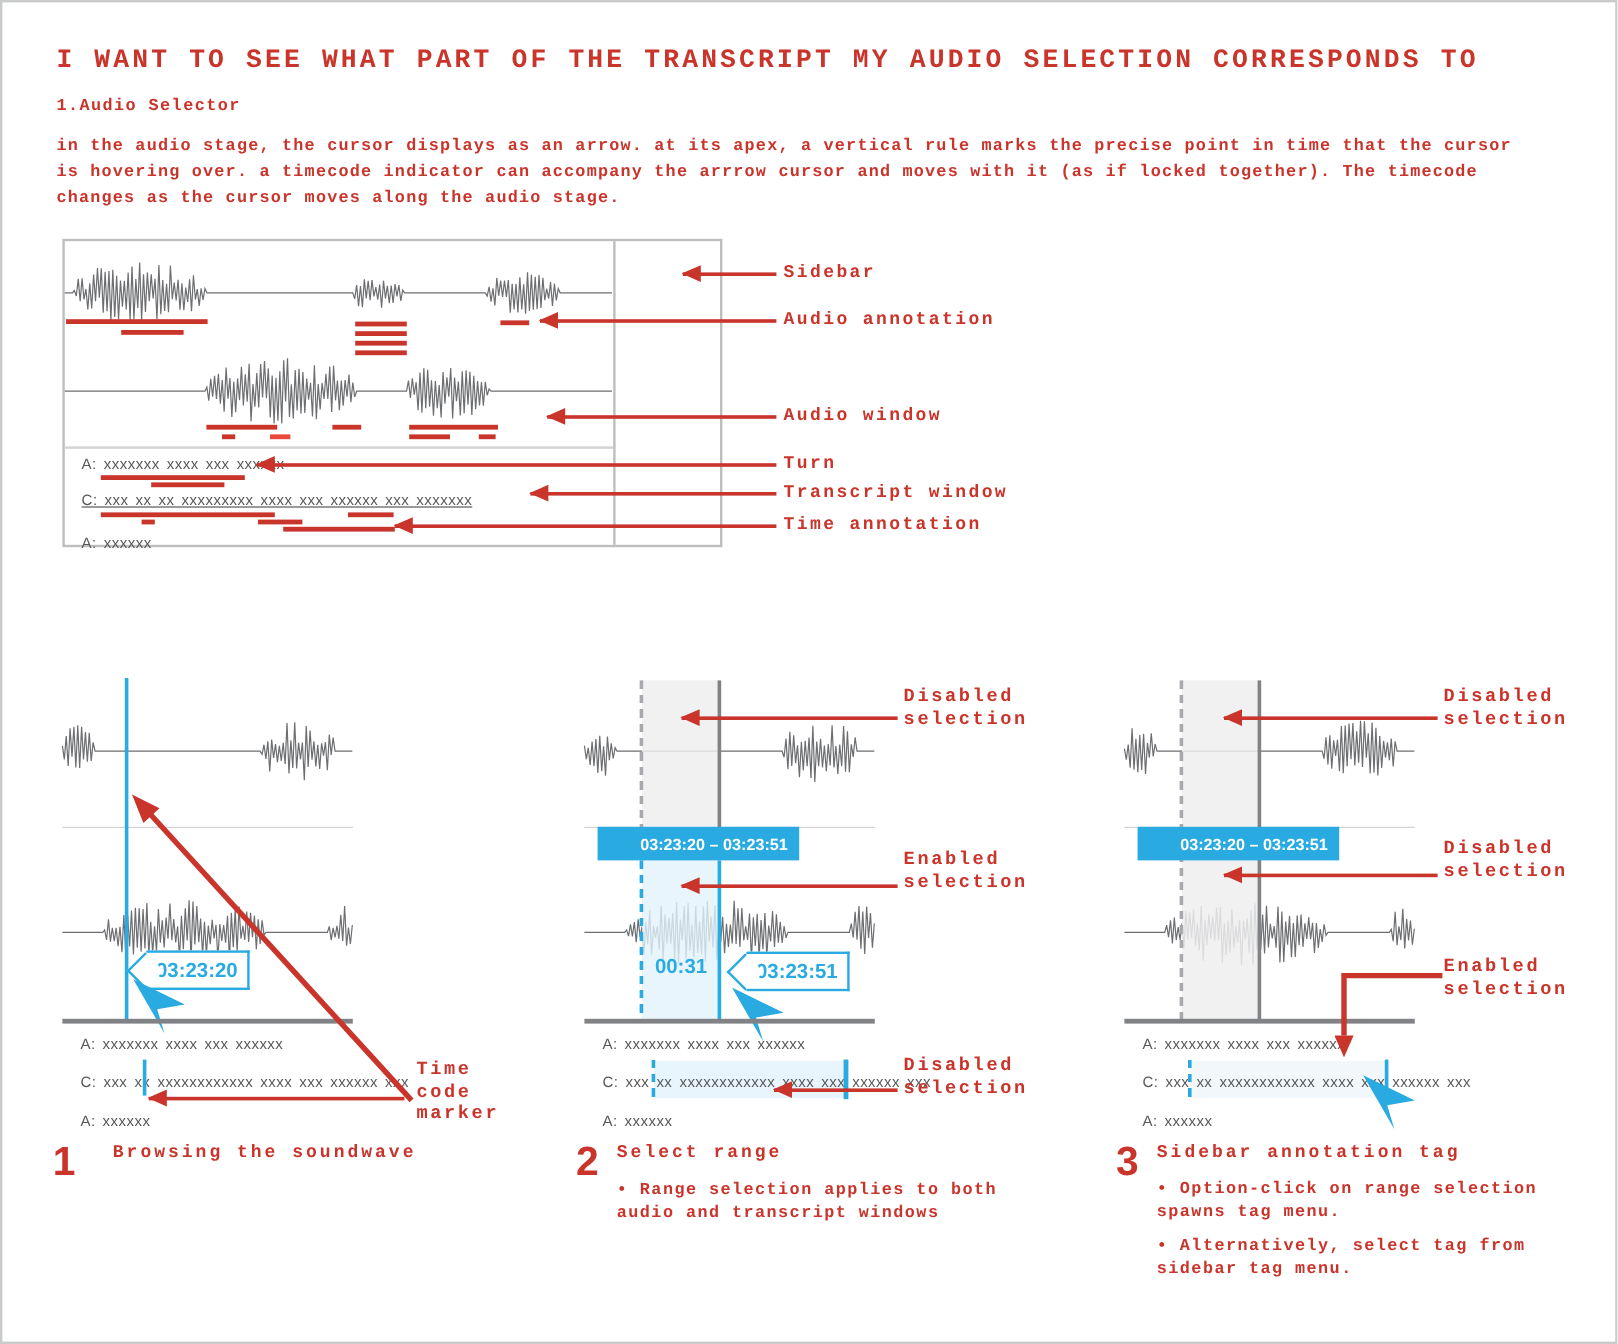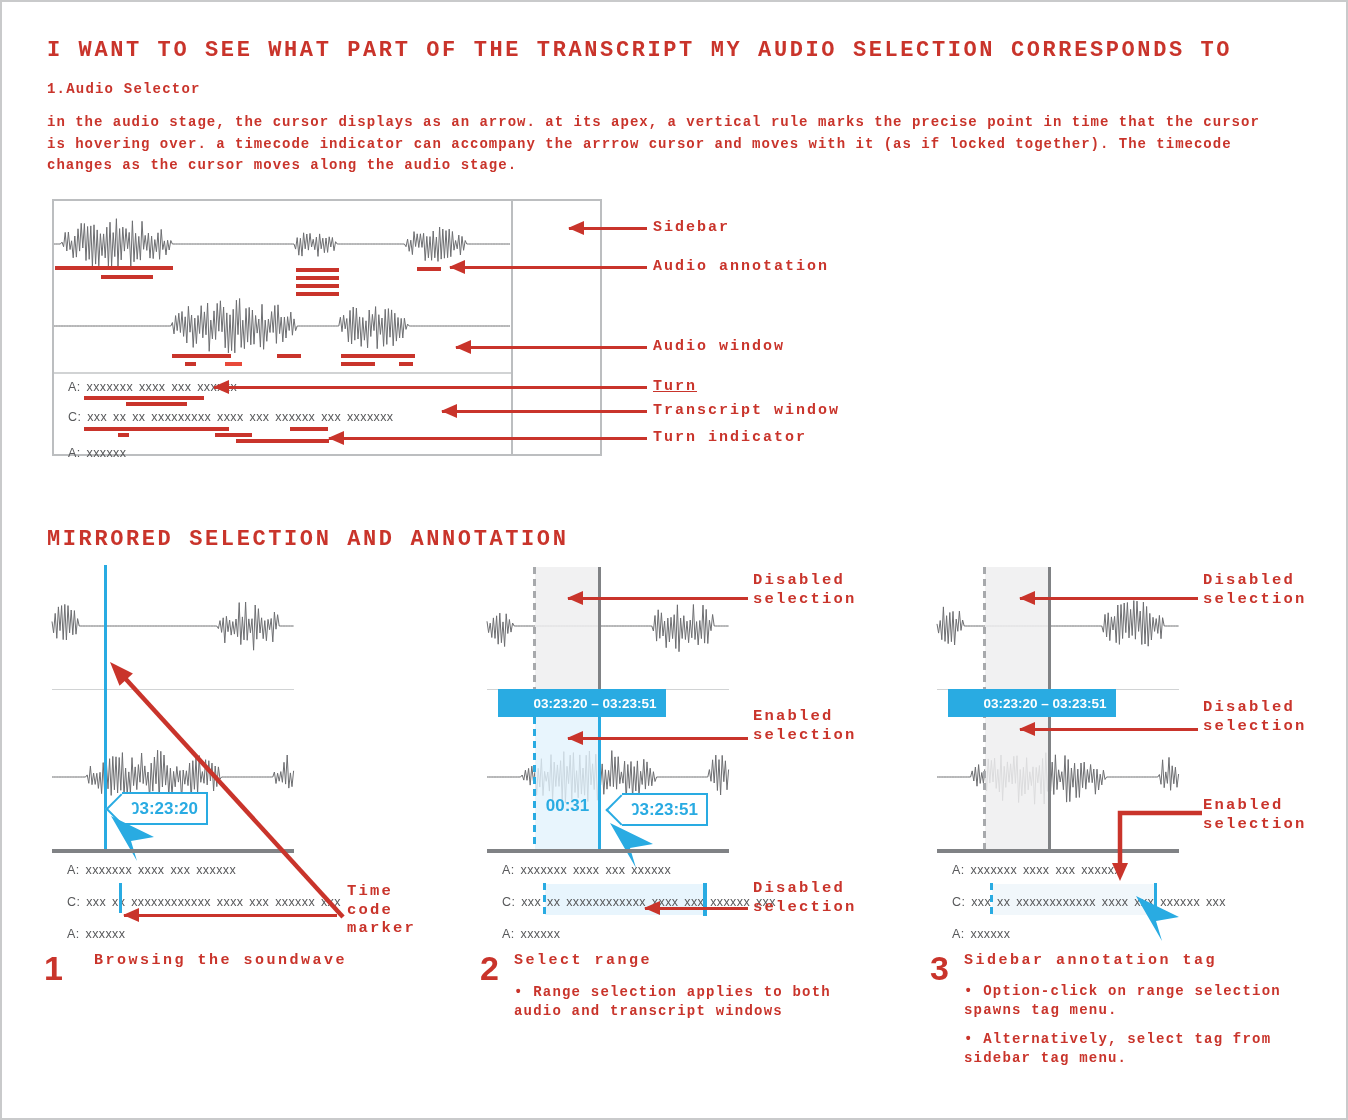--- a/index.html
+++ b/index.html
@@ -81,21 +81,21 @@
     <div class="rl" style="left:223px;top:153px;width:24px;"></div>
     <div class="rl" style="left:287px;top:153px;width:74px;"></div>
     <div class="rl" style="left:131px;top:161px;width:11px;"></div>
     <div class="rl" style="left:171px;top:161px;width:17px;background:#e8493a;"></div>
     <div class="rl" style="left:287px;top:161px;width:34px;"></div>
     <div class="rl" style="left:345px;top:161px;width:14px;"></div>
 
     <div class="hdiv" style="left:0;top:171px;width:457px;"></div>
 
     <div class="abs tscript" style="left:14px;top:179px;">A: xxxxxxx xxxx xxx xxxxxx</div>
-    <div class="abs tscript" style="left:14px;top:209px;">C: xxx xx xx xxxxxxxxx xxxx xxx xxxxxx xxx xxxxxxx</div>
+    <div class="abs tscript" style="left:14px;top:209px;text-decoration:underline;">C: xxx xx xx xxxxxxxxx xxxx xxx xxxxxx xxx xxxxxxx</div>
     <div class="abs tscript" style="left:14px;top:245px;">A: xxxxxx</div>
 
     <div class="rl" style="left:30px;top:195px;width:120px;"></div>
     <div class="rl" style="left:72px;top:201px;width:61px;"></div>
     <div class="rl" style="left:30px;top:226px;width:145px;"></div>
     <div class="rl" style="left:236px;top:226px;width:38px;"></div>
     <div class="rl" style="left:64px;top:232px;width:11px;"></div>
     <div class="rl" style="left:161px;top:232px;width:37px;"></div>
     <div class="rl" style="left:182px;top:238px;width:93px;"></div>
   </div>
@@ -103,25 +103,24 @@
   <div class="rarrow" style="left:567px;top:224.5px;width:78px;"></div>
   <div class="rarrow" style="left:448px;top:263.5px;width:197px;"></div>
   <div class="rarrow" style="left:454px;top:343.5px;width:191px;"></div>
   <div class="rarrow" style="left:212px;top:383.5px;width:433px;"></div>
   <div class="rarrow" style="left:440px;top:407.5px;width:205px;"></div>
   <div class="rarrow" style="left:327px;top:434.5px;width:318px;"></div>
 
   <div class="abs dlabel" style="left:651px;top:217px;">Sidebar</div>
   <div class="abs dlabel" style="left:651px;top:256px;">Audio annotation</div>
   <div class="abs dlabel" style="left:651px;top:336px;">Audio window</div>
-  <div class="abs dlabel" style="left:651px;top:376px;text-decoration:underline;">Turn</div>
+  <div class="abs dlabel" style="left:651px;top:376px;">Turn</div>
   <div class="abs dlabel" style="left:651px;top:400px;">Transcript window</div>
-  <div class="abs dlabel" style="left:651px;top:427px;">Turn indicator</div>
-
-  <div class="abs title" style="left:45px;top:525px;">MIRRORED SELECTION AND ANNOTATION</div>
+  <div class="abs dlabel" style="left:651px;top:427px;">Time annotation</div>
+
 
   <div class="panel" style="left:45px;">
     <svg class="wave" style="left:5px;top:35px;" width="247" height="70" viewBox="0 0 247 70">
         <polyline points="0.0,29.5 1.6,40.8 3.2,21.4 4.8,46.3 6.4,14.9 8.0,38.6 9.6,13.6 11.2,47.6 12.8,12.4 14.4,48.0 16.0,13.6 17.6,40.9 19.2,18.0 20.8,42.8 22.4,18.6 24.0,42.2 25.6,26.6 27.2,34.0 28.8,34.0 30.4,34.0 32.0,34.0 33.6,34.0 35.2,34.0 36.8,34.0 38.4,34.0 40.0,34.0 41.6,34.0 43.2,34.0 44.8,34.0 46.4,34.0 48.0,34.0 49.6,34.0 51.2,34.0 52.8,34.0 54.4,34.0 56.0,34.0 57.6,34.0 59.2,34.0 60.8,34.0 62.4,34.0 64.0,34.0 65.6,34.0 67.2,34.0 68.8,34.0 70.4,34.0 72.0,34.0 73.6,34.0 75.2,34.0 76.8,34.0 78.4,34.0 80.0,34.0 81.6,34.0 83.2,34.0 84.8,34.0 86.4,34.0 88.0,34.0 89.6,34.0 91.2,34.0 92.8,34.0 94.4,34.0 96.0,34.0 97.6,34.0 99.2,34.0 100.8,34.0 102.4,34.0 104.0,34.0 105.6,34.0 107.2,34.0 108.8,34.0 110.4,34.0 112.0,34.0 113.6,34.0 115.2,34.0 116.8,34.0 118.4,34.0 120.0,34.0 121.6,34.0 123.2,34.0 124.8,34.0 126.4,34.0 128.0,34.0 129.6,34.0 131.2,34.0 132.8,34.0 134.4,34.0 136.0,34.0 137.6,34.0 139.2,34.0 140.8,34.0 142.4,34.0 144.0,34.0 145.6,34.0 147.2,34.0 148.8,34.0 150.4,34.0 152.0,34.0 153.6,34.0 155.2,34.0 156.8,34.0 158.4,34.0 160.0,34.0 161.6,34.0 163.2,34.0 164.8,34.0 166.4,36.6 168.0,28.6 169.6,40.4 171.2,25.8 172.8,50.9 174.4,24.3 176.0,39.7 177.6,28.0 179.2,43.1 180.8,29.6 182.4,42.1 184.0,27.0 185.6,44.7 187.2,10.6 188.8,52.6 190.4,24.9 192.0,47.9 193.6,10.0 195.2,48.3 196.8,26.9 198.4,40.8 200.0,26.7 201.6,58.2 203.2,13.0 204.8,47.2 206.4,16.7 208.0,41.0 209.6,25.8 211.2,46.7 212.8,28.6 214.4,48.7 216.0,27.4 217.6,37.7 219.2,26.5 220.8,49.9 222.4,20.1 224.0,37.2 225.6,22.7 227.2,34.0 228.8,34.0 230.4,34.0 232.0,34.0 233.6,34.0 235.2,34.0 236.8,34.0 238.4,34.0 240.0,34.0 241.6,34.0" fill="none" stroke="#6d6e71" stroke-width="1"></polyline>
       </svg>
     <div class="hdiv" style="left:5px;top:131.5px;width:242px;"></div>
     <svg class="wave" style="left:5px;top:180px;" width="247" height="80" viewBox="0 0 247 80">
         <polyline points="0.0,40.0 1.6,40.0 3.2,40.0 4.8,40.0 6.4,40.0 8.0,40.0 9.6,40.0 11.2,40.0 12.8,40.0 14.4,40.0 16.0,40.0 17.6,40.0 19.2,40.0 20.8,40.0 22.4,40.0 24.0,40.0 25.6,40.0 27.2,40.0 28.8,40.0 30.4,40.0 32.0,40.0 33.6,40.0 35.2,37.9 36.8,46.3 38.4,29.1 40.0,47.7 41.6,36.1 43.2,47.4 44.8,36.3 46.4,51.4 48.0,35.3 49.6,56.6 51.2,25.6 52.8,58.7 54.4,25.7 56.0,51.8 57.6,21.7 59.2,58.4 60.8,19.4 62.4,52.8 64.0,19.8 65.6,56.0 67.2,20.5 68.8,53.3 70.4,15.6 72.0,59.1 73.6,31.1 75.2,57.7 76.8,34.9 78.4,56.0 80.0,20.6 81.6,48.6 83.2,29.9 84.8,52.6 86.4,27.6 88.0,45.2 89.6,16.0 91.2,46.6 92.8,28.9 94.4,48.3 96.0,35.0 97.6,61.5 99.2,26.1 100.8,54.1 102.4,20.0 104.0,46.8 105.6,13.2 107.2,64.5 108.8,14.3 110.4,50.0 112.0,18.0 113.6,48.1 115.2,28.4 116.8,59.0 118.4,31.2 120.0,58.5 121.6,34.4 123.2,49.8 124.8,29.5 126.4,45.1 128.0,33.6 129.6,62.7 131.2,33.0 132.8,47.2 134.4,33.8 136.0,48.6 137.6,26.1 139.2,63.3 140.8,23.7 142.4,52.3 144.0,20.7 145.6,56.5 147.2,18.5 148.8,45.3 150.4,34.6 152.0,46.3 153.6,22.7 155.2,47.9 156.8,23.7 158.4,43.9 160.0,26.1 161.6,54.0 163.2,29.0 164.8,49.6 166.4,29.9 168.0,42.1 169.6,40.0 171.2,40.0 172.8,40.0 174.4,40.0 176.0,40.0 177.6,40.0 179.2,40.0 180.8,40.0 182.4,40.0 184.0,40.0 185.6,40.0 187.2,40.0 188.8,40.0 190.4,40.0 192.0,40.0 193.6,40.0 195.2,40.0 196.8,40.0 198.4,40.0 200.0,40.0 201.6,40.0 203.2,40.0 204.8,40.0 206.4,40.0 208.0,40.0 209.6,40.0 211.2,40.0 212.8,40.0 214.4,40.0 216.0,40.0 217.6,40.0 219.2,40.0 220.8,40.0 222.4,35.0 224.0,46.5 225.6,36.2 227.2,44.2 228.8,34.6 230.4,45.3 232.0,25.3 233.6,47.1 235.2,18.0 236.8,51.1 238.4,35.9 240.0,49.7 241.6,33.8" fill="none" stroke="#6d6e71" stroke-width="1"></polyline>
       </svg>
 

